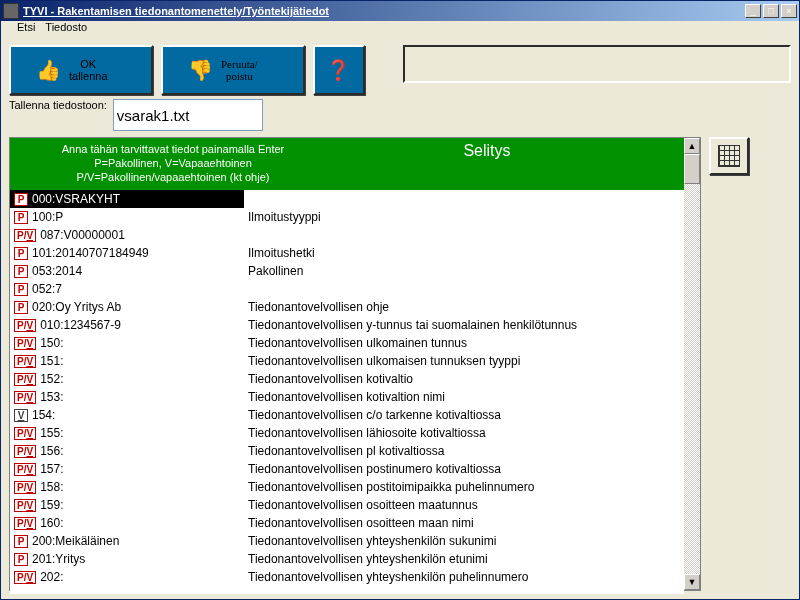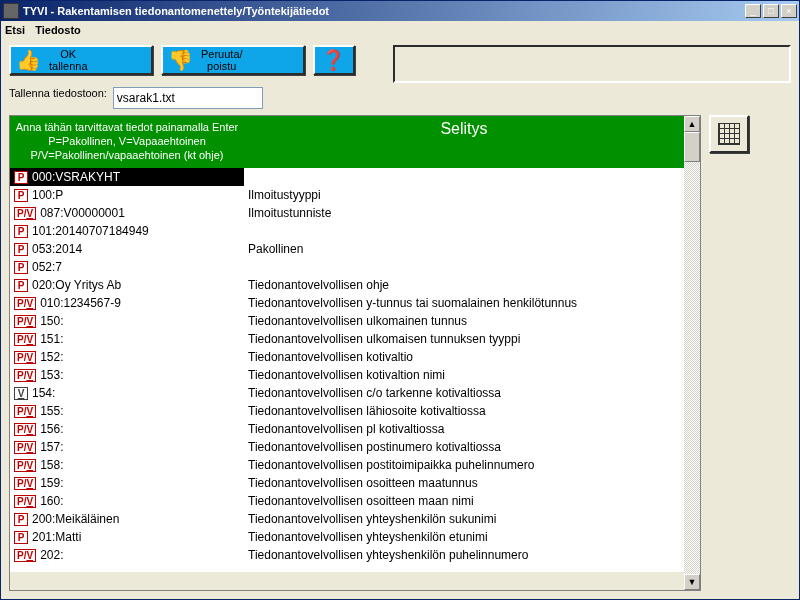--- a/index.html
+++ b/index.html
@@ -27,62 +27,60 @@
     align-items: center;
     padding: 0 2px;
     font-size: 11px;
   }
   .titlebar .appicon {
     width: 16px; height: 16px;
     background: #666;
     margin-right: 4px;
     border: 1px solid #333;
   }
-  .titlebar .title { flex: 1; font-weight: bold; }
+  .titlebar .title { flex: 1; font-weight: bold; text-decoration: underline; }
   .winbtns { display: flex; gap: 2px; }
   .winbtn {
     width: 16px; height: 14px;
     background: #d4d0c8;
     border: 1px solid #fff;
     border-right-color: #404040;
     border-bottom-color: #404040;
     font-size: 9px;
     text-align: center;
     line-height: 12px;
     cursor: pointer;
     font-family: Arial;
   }
   .menubar {
     background: #ece9d8;
     height: 18px;
     display: flex;
-    align-items: center;
-    padding: 0 4px;
+    padding: 0 16px;
     gap: 10px;
-    font-weight: bold;
   }
   .menubar span { cursor: pointer; }
   .toolbar-area {
     padding: 6px 8px 4px 8px;
     display: flex;
     align-items: flex-start;
     gap: 8px;
   }
   .btn3d {
-    background: #0ea5e9;
+    background: #0369a1;
     border: 2px outset #fff;
     border-right-color: #808080;
     border-bottom-color: #808080;
     box-shadow: 1px 1px 0 #404040;
-    padding: 4px 4px;
+    padding: 4px 24px;
     display: flex;
     align-items: center;
     gap: 6px;
     cursor: pointer;
-    height: 30px;
+    height: 50px;
   }
   .btn3d .icon {
     width: 28px; height: 28px;
     display: flex; align-items: center; justify-content: center;
     font-size: 20px;
   }
   .btn3d .lbl { font-size: 11px; line-height: 12px; text-align: center; }
   .btn3d.flex2 { width: 144px; }
   .btn3d.help { width: 42px; justify-content: center; }
   .statusbox {
@@ -95,24 +93,24 @@
     margin-left: 30px;
   }
   .saverow {
     display: flex;
     align-items: flex-start;
     gap: 6px;
     padding: 0 8px 6px 8px;
   }
   .saverow input {
     border: 1px solid #7f9db9;
-    font-size: 12px;
+    font-size: 15px;
     padding: 1px 3px;
     width: 150px;
-    height: 22px;
+    height: 32px;
     background: #fff;
   }
   .main-grid-area {
     display: flex;
     padding: 0 8px 8px 8px;
     gap: 8px;
     flex: 1;
     overflow: hidden;
   }
   .grid-wrap {
@@ -252,39 +250,39 @@
   </div>
 
   <div class="toolbar-area">
     <div class="btn3d flex2">
       <span class="icon thumbsup"></span>
       <span class="lbl" style="white-space:pre;">OK
 tallenna</span>
     </div>
     <div class="btn3d flex2">
       <span class="icon thumbsdown"></span>
-      <span class="lbl" style="white-space:pre;">Peruuta/
+      <span class="lbl" style="white-space:pre;font-family:Liberation Serif, serif;">Peruuta/
 poistu</span>
     </div>
     <div class="btn3d help">
       <span class="icon qmark"></span>
     </div>
     <div class="statusbox"></div>
   </div>
 
   <div class="saverow">
     <span>Tallenna tiedostoon:</span>
     <input type="text" value="vsarak1.txt" style="">
   </div>
 
   <div class="main-grid-area">
     <div class="grid-wrap">
       <div class="grid">
         <div class="grid-header">
-          <div class="col1" style="white-space:pre-line;">Anna tähän tarvittavat tiedot painamalla Enter
+          <div class="col1" style="white-space:pre-line;margin-left:46px;">Anna tähän tarvittavat tiedot painamalla Enter
 P=Pakollinen, V=Vapaaehtoinen
 P/V=Pakollinen/vapaaehtoinen (kt ohje)</div>
           <div class="col2">Selitys</div>
         </div>
         <div class="grid-body" id="grid-body">
             <div class="grid-row">
               <div class="cell1 selected">
                 <span class="tag">P</span>
                 <span>000:VSRAKYHT</span>
               </div>
@@ -294,27 +292,27 @@
                 <span class="tag">P</span>
                 <span>100:P</span>
               </div>
               <div class="cell2">Ilmoitustyyppi</div>
             </div>
             <div class="grid-row">
               <div class="cell1">
                 <span class="tag">P/<span class="u">V</span></span>
                 <span>087:V00000001</span>
               </div>
-              <div class="cell2">Ilmoitustunniste</div>
             </div>
             <div class="grid-row">
               <div class="cell1">
                 <span class="tag">P</span>
                 <span>101:20140707184949</span>
               </div>
+              <div class="cell2">Ilmoitushetki</div>
             </div>
             <div class="grid-row">
               <div class="cell1">
                 <span class="tag">P</span>
                 <span>053:2014</span>
               </div>
               <div class="cell2">Pakollinen</div>
             </div>
             <div class="grid-row">
               <div class="cell1">
@@ -418,21 +416,21 @@
             <div class="grid-row">
               <div class="cell1">
                 <span class="tag">P</span>
                 <span>200:Meikäläinen</span>
               </div>
               <div class="cell2">Tiedonantovelvollisen yhteyshenkilön sukunimi</div>
             </div>
             <div class="grid-row">
               <div class="cell1">
                 <span class="tag">P</span>
-                <span>201:Matti</span>
+                <span>201:Yritys</span>
               </div>
               <div class="cell2">Tiedonantovelvollisen yhteyshenkilön etunimi</div>
             </div>
             <div class="grid-row">
               <div class="cell1">
                 <span class="tag">P/<span class="u">V</span></span>
                 <span>202:</span>
               </div>
               <div class="cell2">Tiedonantovelvollisen yhteyshenkilön puhelinnumero</div>
             </div>

